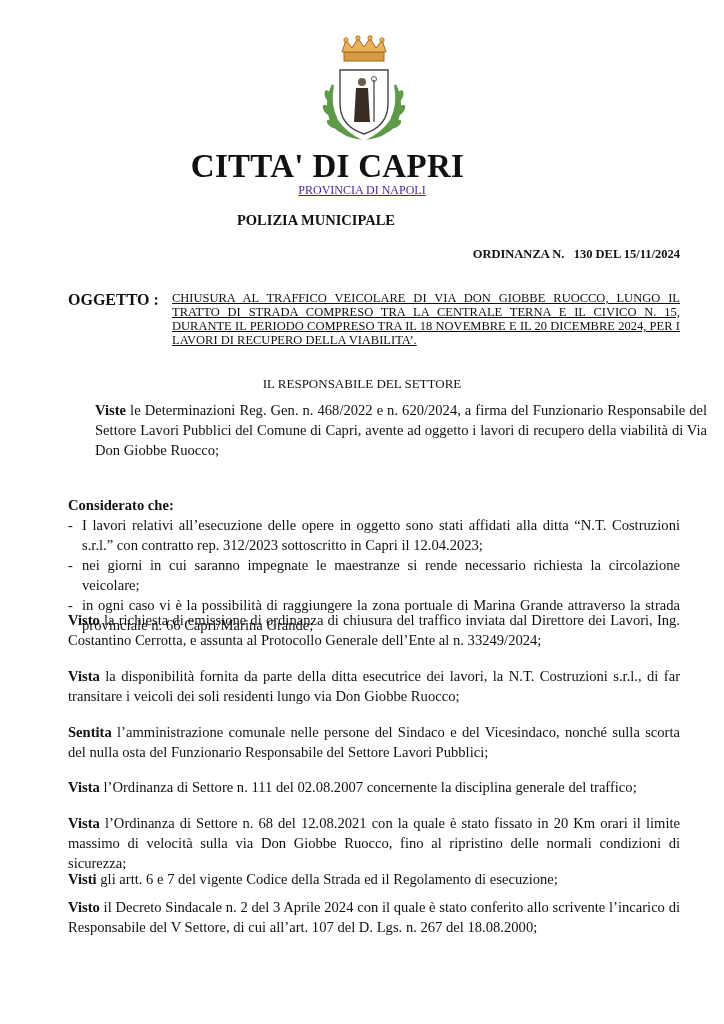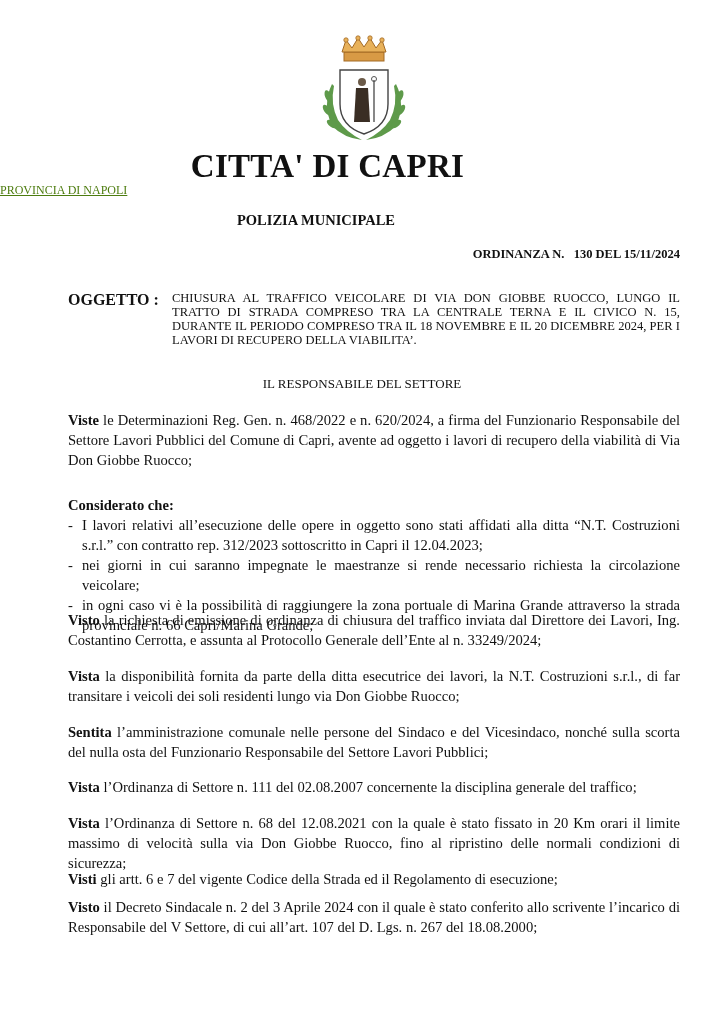--- a/index.html
+++ b/index.html
@@ -7,38 +7,38 @@
       width: 724px; height: 1024px; overflow: hidden; position: relative;
       font-family: "Liberation Serif", "DejaVu Serif", serif;
       color: #111;
     }
     .crest { position: absolute; left: 318px; top: 34px; width: 92px; height: 112px; }
     .title {
       position: absolute; top: 148px; left: 0; width: 655px; text-align: center;
       font-weight: bold; font-size: 33px; letter-spacing: 0.3px;
     }
     .province {
-      position: absolute; top: 183px; left: 0; width: 724px; 
-      font-size: 12px; text-decoration: underline; color: #4d7c0f;
+      position: absolute; top: 183px; left: 0; width: 724px; text-align: center;
+      font-size: 12px; text-decoration: underline; color: #4c1d95;
     }
     .dept {
       position: absolute; top: 212px; left: 0; width: 632px; text-align: center;
       font-weight: bold; font-size: 14.5px;
     }
     .ordinanza {
       position: absolute; top: 247px; right: 44px;
       font-weight: bold; font-size: 12.5px; white-space: pre; text-align: right;
     }
     .oggetto-label {
       position: absolute; top: 291px; left: 68px;
       font-weight: bold; font-size: 16px;
     }
     .oggetto-text {
       position: absolute; top: 291px; left: 172px; width: 508px;
-      font-size: 12.5px; line-height: 14px; text-align: justify; text-align-last: left;
+      font-size: 12.5px; line-height: 14px; text-align: justify; text-align-last: left; text-decoration: underline;
     }
     .heading {
       position: absolute; top: 376px; left: 0; width: 724px; text-align: center;
       font-weight: normal; font-size: 13px;
     }
     .para {
       position: absolute; left: 68px; width: 612px;
       font-size: 14.6px; line-height: 20px; text-align: justify;
     }
     .para b { font-weight: bold; }
@@ -85,21 +85,21 @@
 <div class="title">CITTA' DI CAPRI</div>
 <div class="province">PROVINCIA DI NAPOLI</div>
 <div class="dept">POLIZIA MUNICIPALE</div>
 <div class="ordinanza">ORDINANZA N.   130 DEL 15/11/2024</div>
 
 <div class="oggetto-label">OGGETTO :</div>
 <div class="oggetto-text">CHIUSURA AL TRAFFICO VEICOLARE DI VIA DON GIOBBE RUOCCO, LUNGO IL TRATTO DI STRADA COMPRESO TRA LA CENTRALE TERNA E IL CIVICO N. 15, DURANTE IL PERIODO COMPRESO TRA IL 18 NOVEMBRE E IL 20 DICEMBRE 2024, PER I LAVORI DI RECUPERO DELLA VIABILITA’.</div>
 
 <div class="heading">IL RESPONSABILE DEL SETTORE</div>
 
-<div class="para" style="top:410px;">
+<div class="para" style="top:400px;margin-left:27px;">
   <b>Viste</b><span> le Determinazioni Reg. Gen. n. 468/2022 e n. 620/2024, a firma del Funzionario Responsabile del Settore Lavori Pubblici del Comune di Capri, avente ad oggetto i lavori di recupero della viabilità di Via Don Giobbe Ruocco;</span>
 </div>
 
 <div class="para" style="top:468px;margin-top:27px;">
   <div class="considerato-title">Considerato che:</div>
   <ul class="bullets">
     <li>I lavori relativi all’esecuzione delle opere in oggetto sono stati affidati alla ditta “N.T. Costruzioni s.r.l.” con contratto rep. 312/2023 sottoscritto in Capri il 12.04.2023;</li>
     <li>nei giorni in cui saranno impegnate le maestranze si rende necessario richiesta la circolazione veicolare;</li>
     <li>in ogni caso vi è la possibilità di raggiungere la zona portuale di Marina Grande attraverso la strada provinciale n. 66 Capri/Marina Grande;</li>
   </ul>

